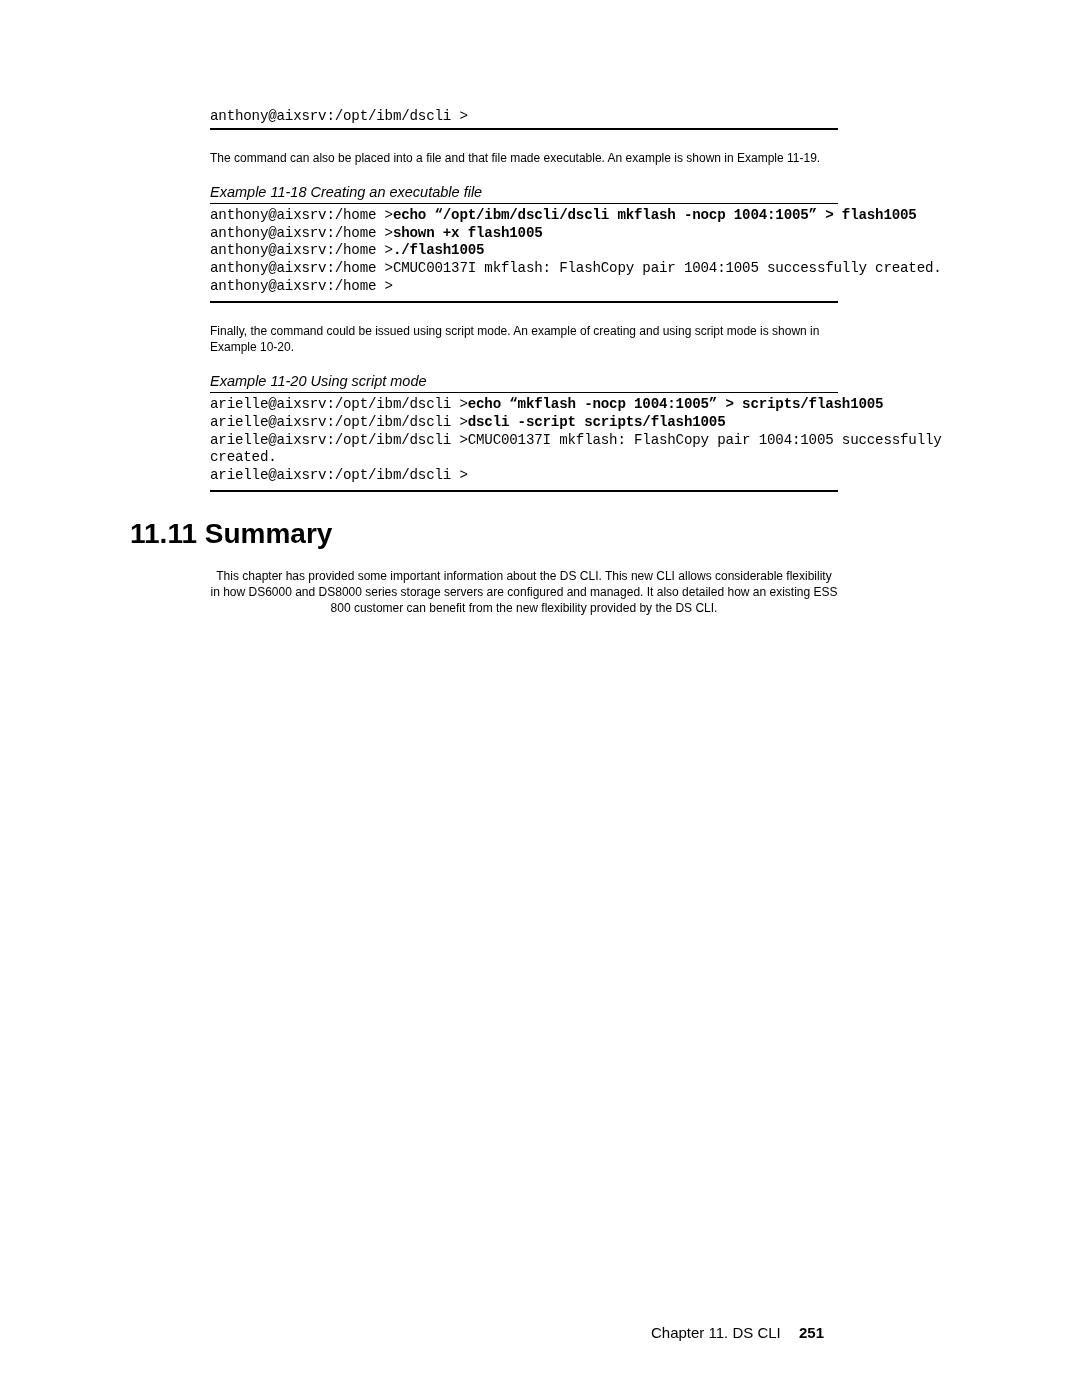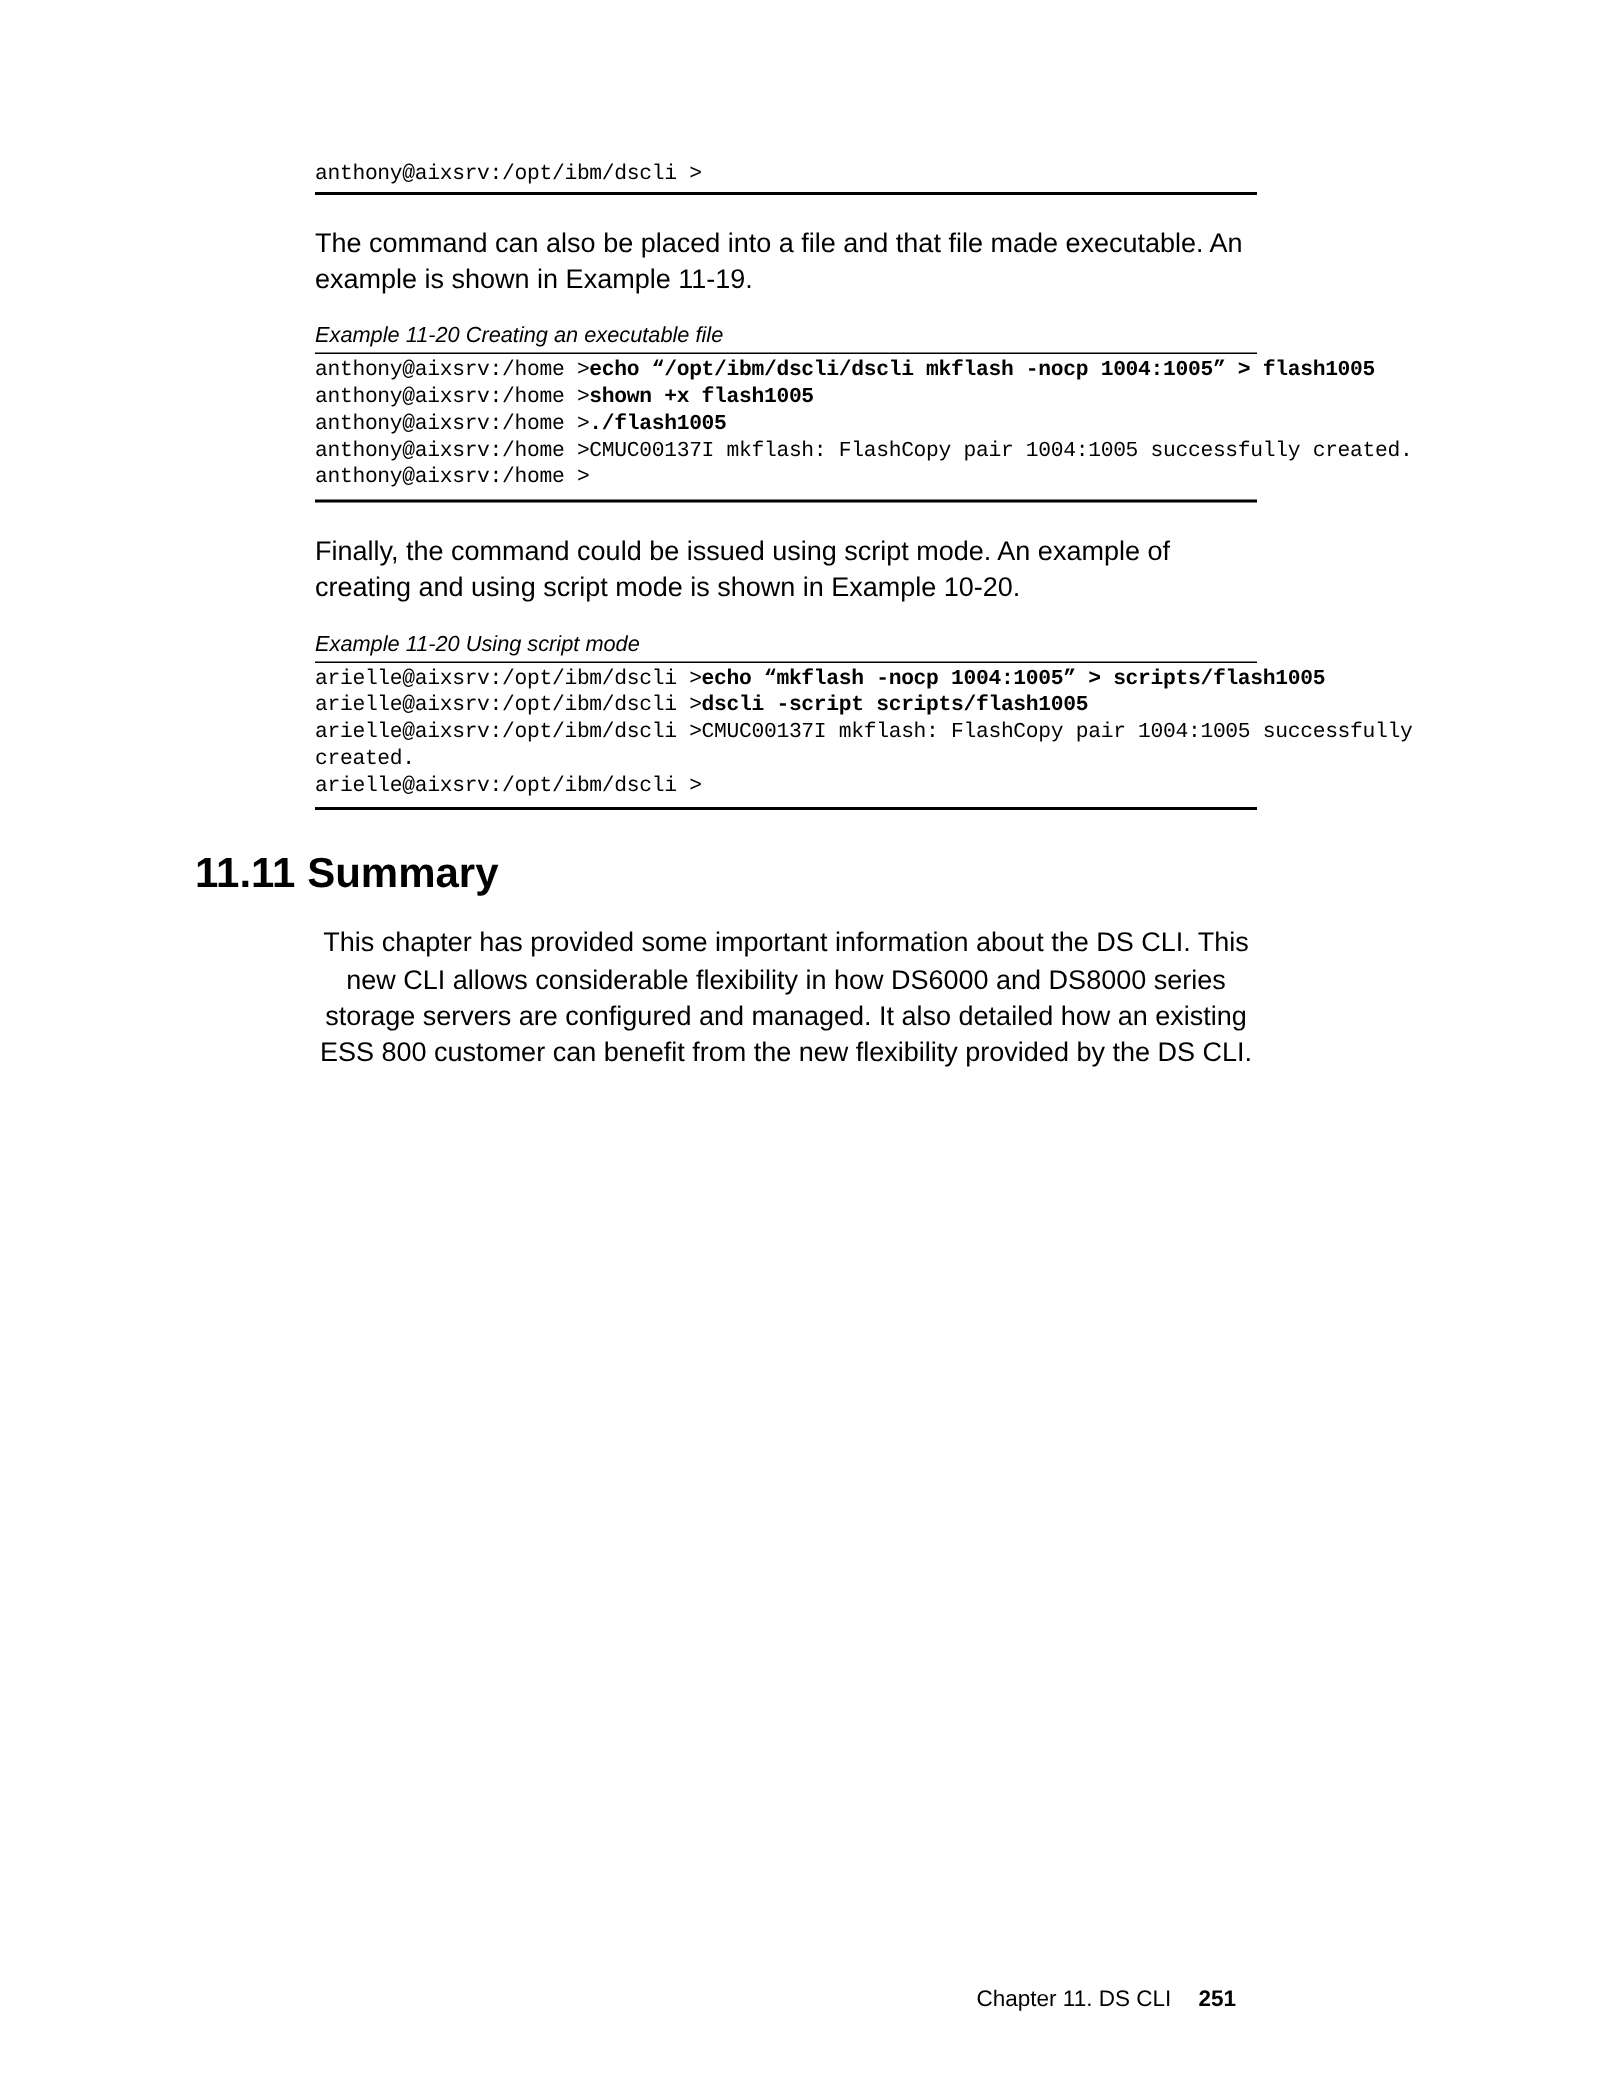--- a/index.html
+++ b/index.html
@@ -27,21 +27,21 @@
     white-space: pre;
   }
   .rule-thick {
     border-top: 2px solid #000;
     margin-top: 2px;
   }
   .rule-thin {
     border-top: 1px solid #000;
   }
   .body-text {
-    font-size: 18px;
+    font-size: 12px;
     line-height: 1.35;
     margin: 20px 0 18px 0;
   }
   .caption {
     font-style: italic;
     font-size: 14.5px;
     margin-bottom: 3px;
   }
   .h2 {
     font-family: Arial, Helvetica, sans-serif;
@@ -68,21 +68,21 @@
 
 <div class="page">
 
   <div class="content">
 
     <div class="mono">anthony@aixsrv:/opt/ibm/dscli &gt;</div>
     <div class="rule-thick"></div>
 
     <div class="body-text">The command can also be placed into a file and that file made executable. An example is shown in Example 11-19.</div>
 
-    <div class="caption">Example 11-20   Creating an executable file</div>
+    <div class="caption">Example 11-18   Creating an executable file</div>
     <div class="rule-thin"></div>
     <div class="mono" style="padding:3px 0;"><span>anthony@aixsrv:/home &gt;</span><b>echo “/opt/ibm/dscli/dscli mkflash -nocp 1004:1005” &gt; flash1005</b>
 <span>anthony@aixsrv:/home &gt;</span><b>shown +x flash1005</b>
 <span>anthony@aixsrv:/home &gt;</span><b>./flash1005</b>
 <span>anthony@aixsrv:/home &gt;CMUC00137I mkflash: FlashCopy pair 1004:1005 successfully created.</span>
 <span>anthony@aixsrv:/home &gt;</span></div>
     <div class="rule-thick"></div>
 
     <div class="body-text">Finally, the command could be issued using script mode. An example of creating and using script mode is shown in Example 10-20.</div>
 

